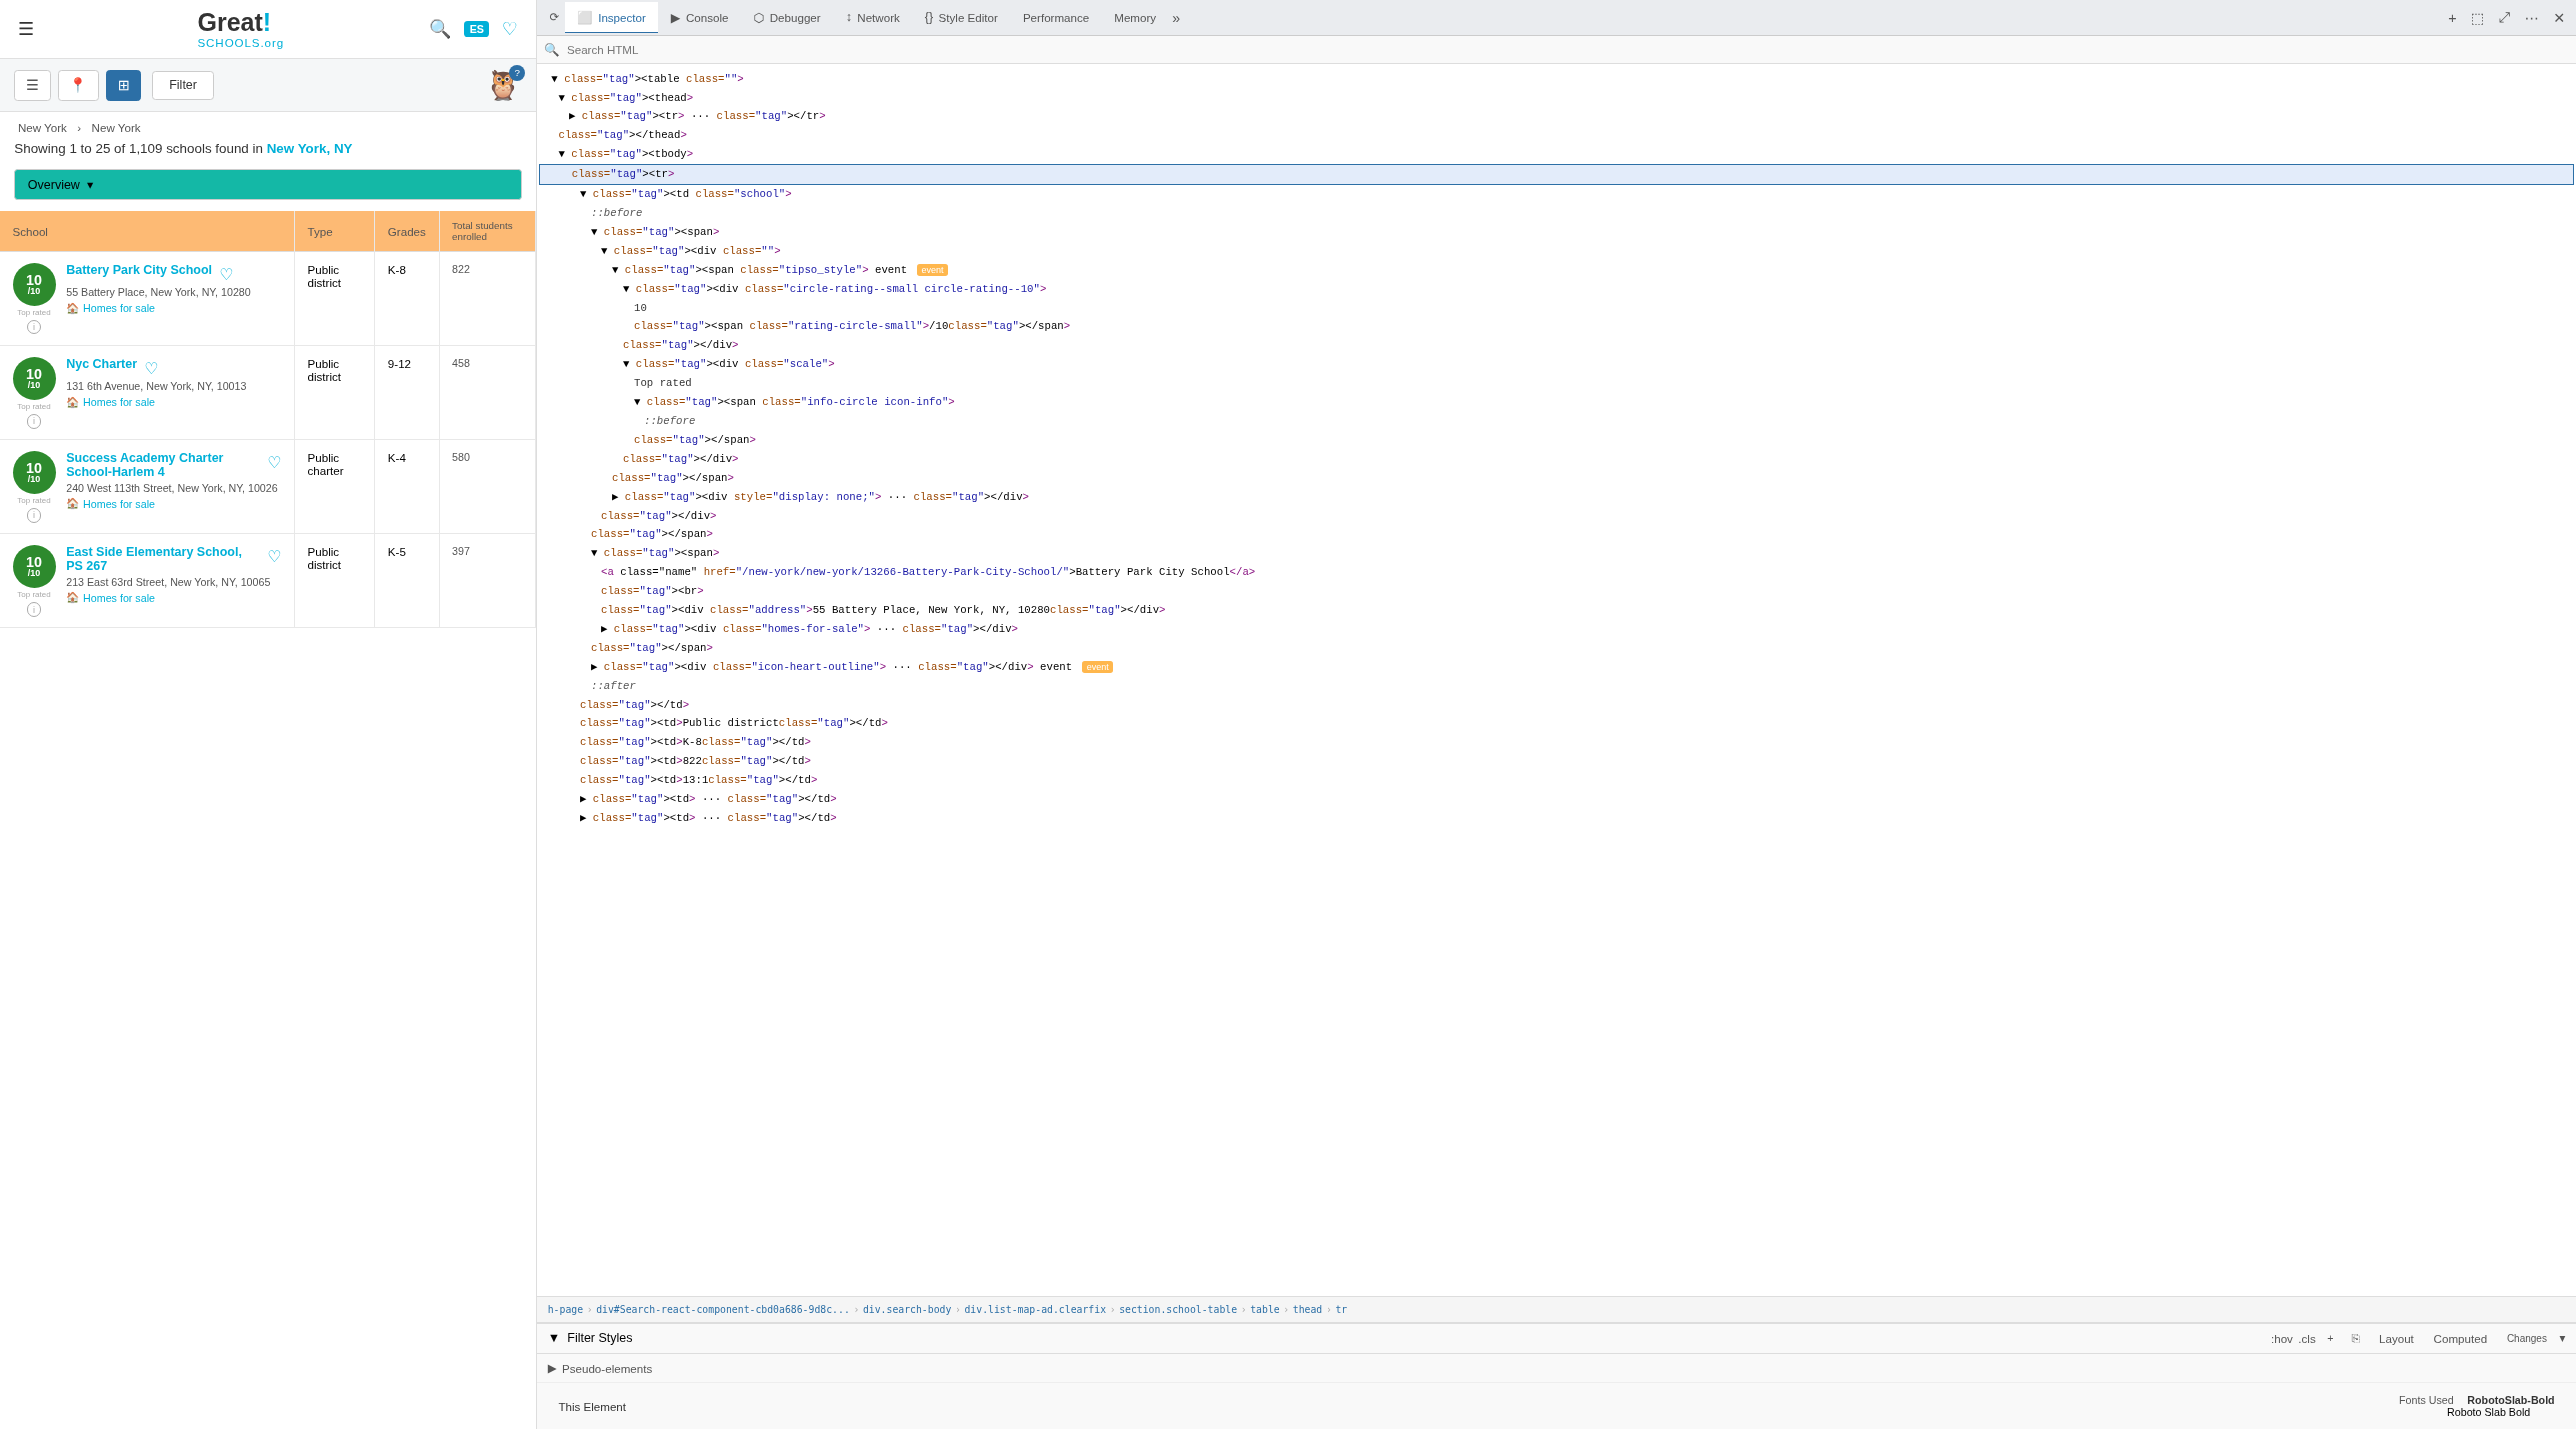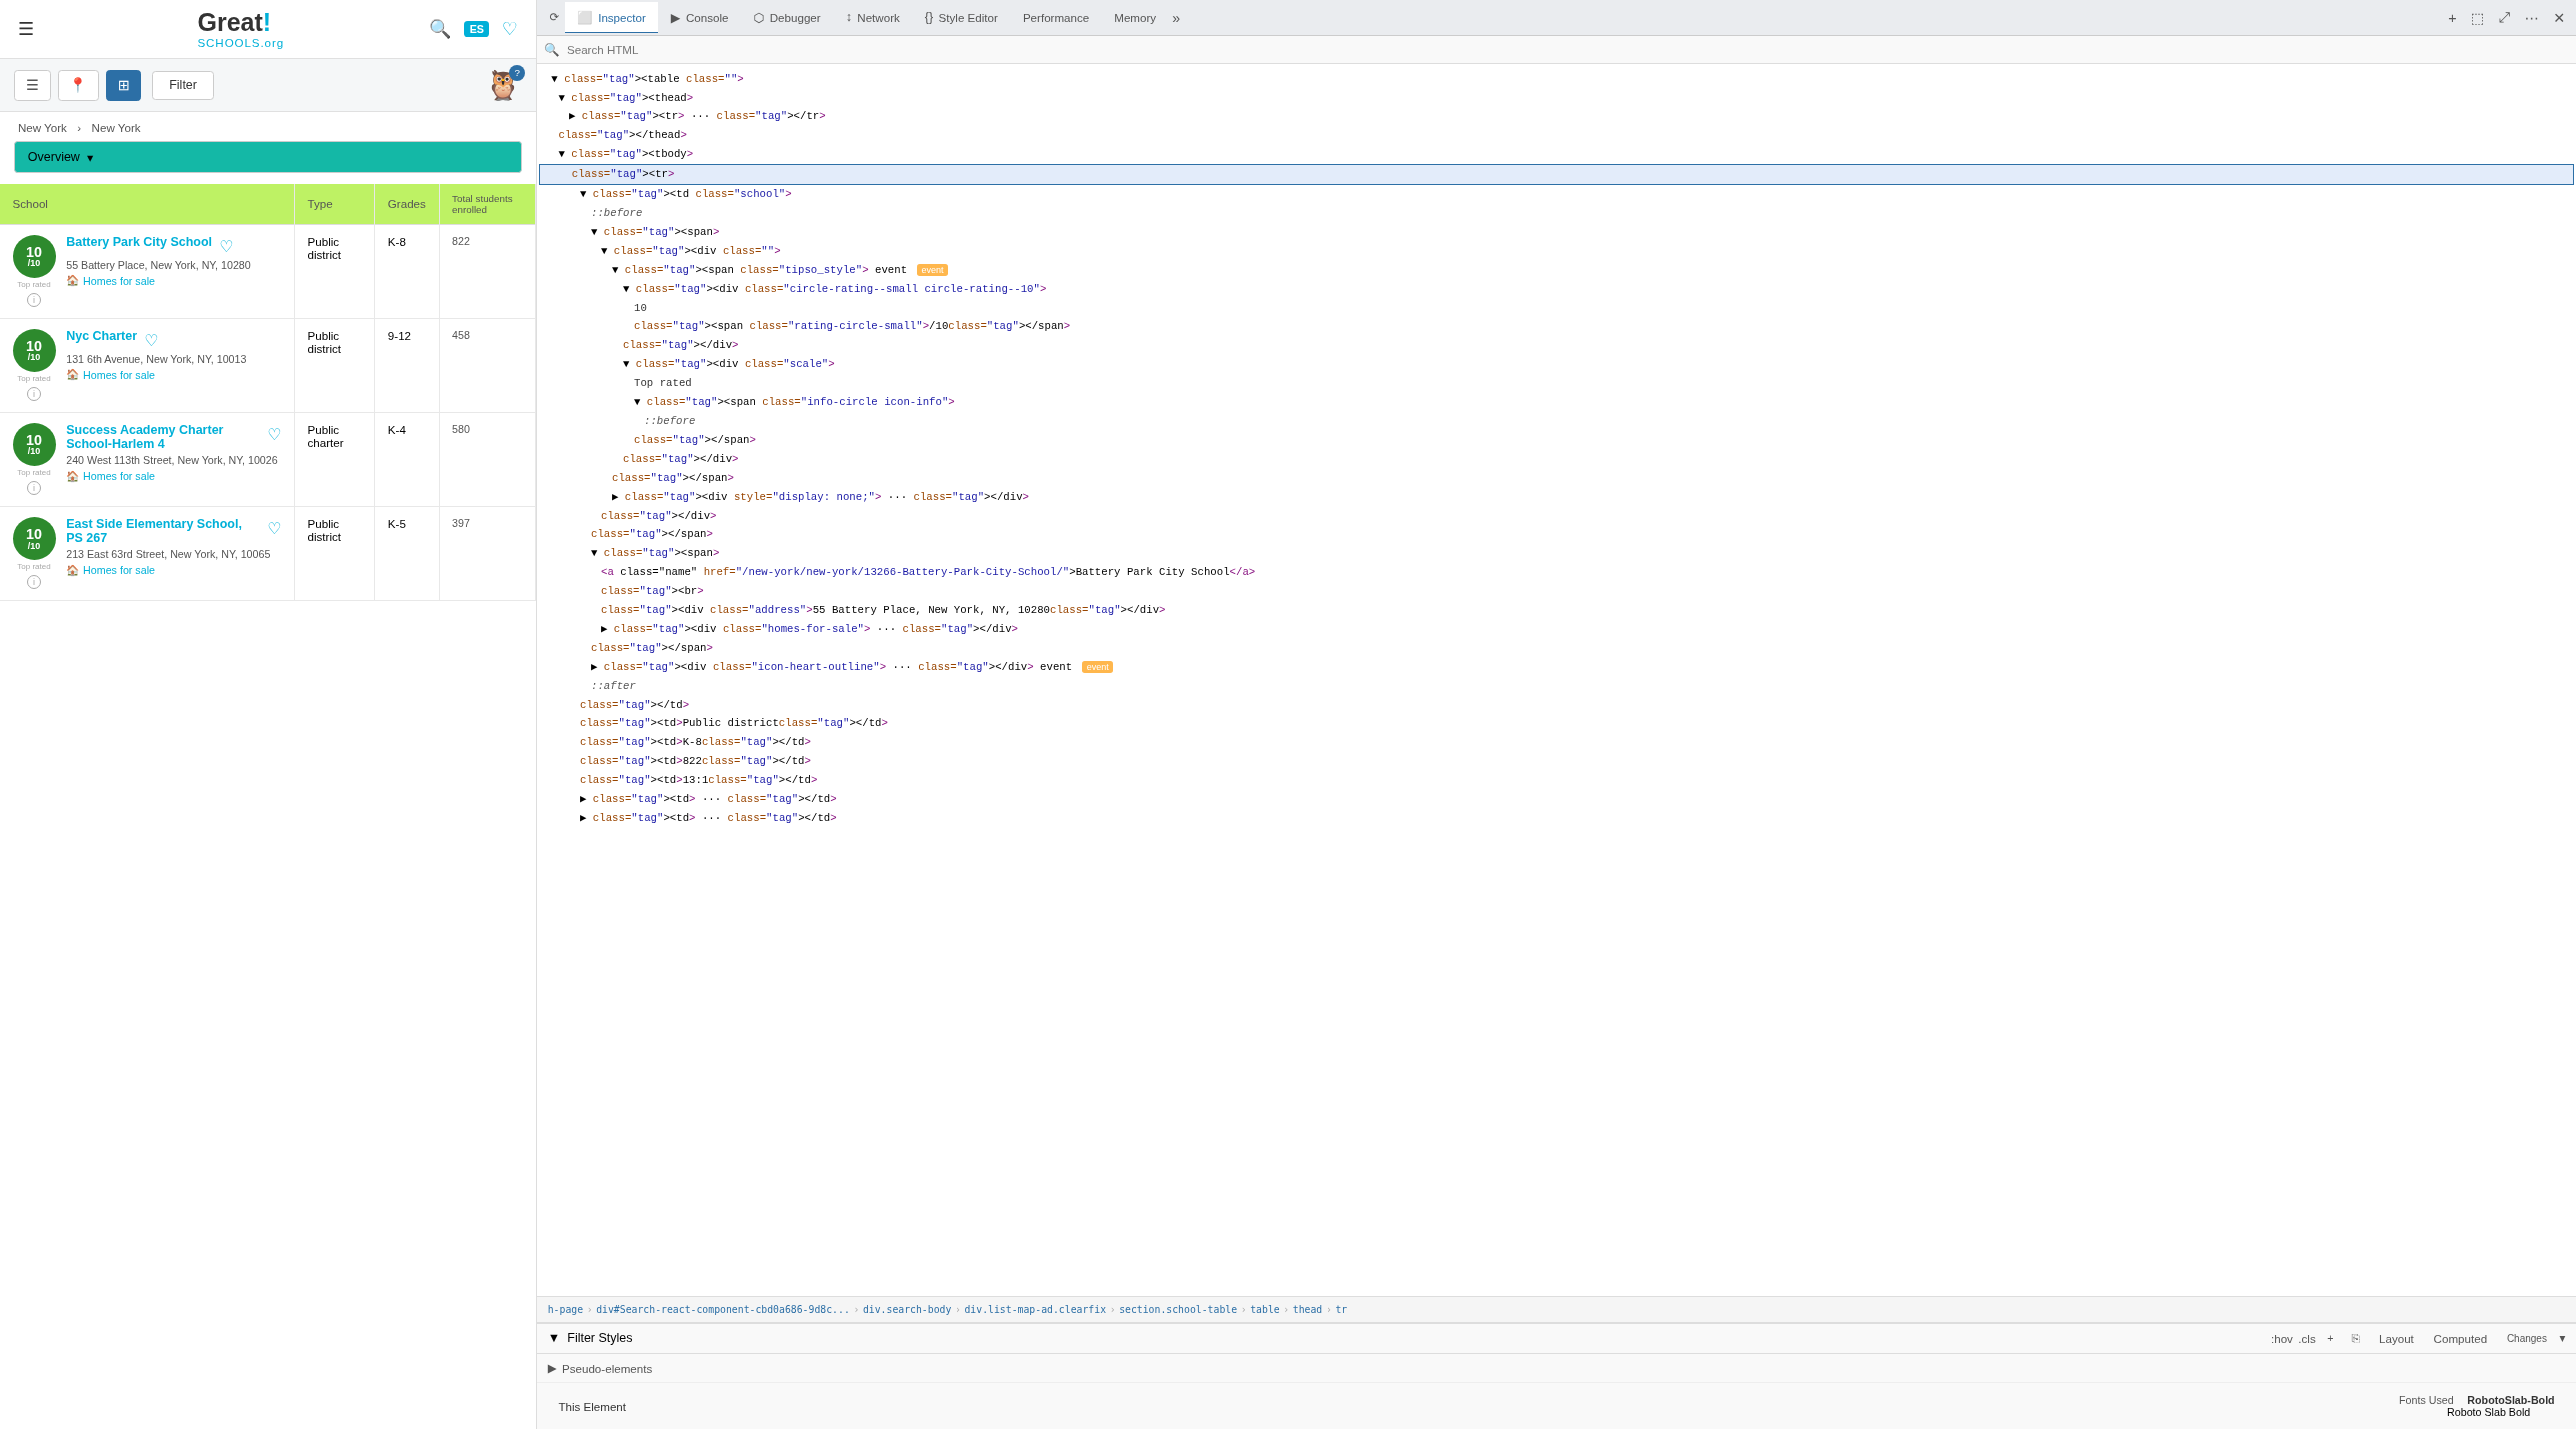--- a/index.html
+++ b/index.html
@@ -35,21 +35,21 @@
     .results-info { padding: 3.6px 14.3px 9px; font-size: 13.4px; color: #333; }
     .results-info .highlight { color: #00b0d8; font-weight: 600; }
 
     
     .dropdown-row { padding: 3.6px 14.3px 10.7px; }
     .dropdown { padding: 7.2px 12.5px; border: 0.9px solid #ccc; border-radius: 3.6px; font-size: 12.5px; background: #14b8a6; cursor: pointer; min-width: 116px; display: flex; align-items: center; gap: 7.2px; }
 
     
     .school-table { flex: 1; overflow-y: auto; }
     table { width: 100%; border-collapse: collapse; }
-    thead tr { background: #bef264; border-bottom: 1.8px solid #ddd; }
+    thead tr { background: #fdba74; border-bottom: 1.8px solid #ddd; }
     th { padding: 9px 12.5px; text-align: left; font-size: 11.6px; color: #555; font-weight: 500; border-right: 0.9px solid #e8e8e8; }
     td { padding: 10.7px 12.5px; border-bottom: 0.9px solid #e8e8e8; border-right: 0.9px solid #e8e8e8; vertical-align: top; font-size: 11.6px; }
 
     .school-cell { display: flex; align-items: flex-start; gap: 10.7px; }
     .rating-circle { width: 43px; min-width: 43px; height: 43px; border-radius: 50%; background: #2d8a2d; display: flex; flex-direction: column; align-items: center; justify-content: center; color: #fff; font-weight: bold; }
     .rating-num { font-size: 14.3px; line-height: 1; }
     .rating-denom { font-size: 9px; line-height: 1; }
     .rating-label { font-size: 8px; color: #aaa; text-align: center; margin-top: 1.8px; }
     .info-icon { width: 14.3px; height: 14.3px; border-radius: 50%; border: 0.9px solid #aaa; color: #aaa; font-size: 9px; display: flex; align-items: center; justify-content: center; margin-top: 1.8px; }
     .school-info { flex: 1; }
@@ -152,20 +152,23 @@
       <div class="owl-badge">?</div>
     </div>
   </div>
 
   <div class="breadcrumb">
     <span>New York</span>
     <span>›</span>
     <span>New York</span>
   </div>
 
+  <div class="results-info">
+    <span>Showing 1 to 25 of 1,109 schools found in </span><span class="highlight">New York, NY</span>
+  </div>
 
   <div class="dropdown-row">
     <div class="dropdown">
       <span>Overview</span>
       <span>▾</span>
     </div>
   </div>
 
   <div class="school-table">
     <table>

